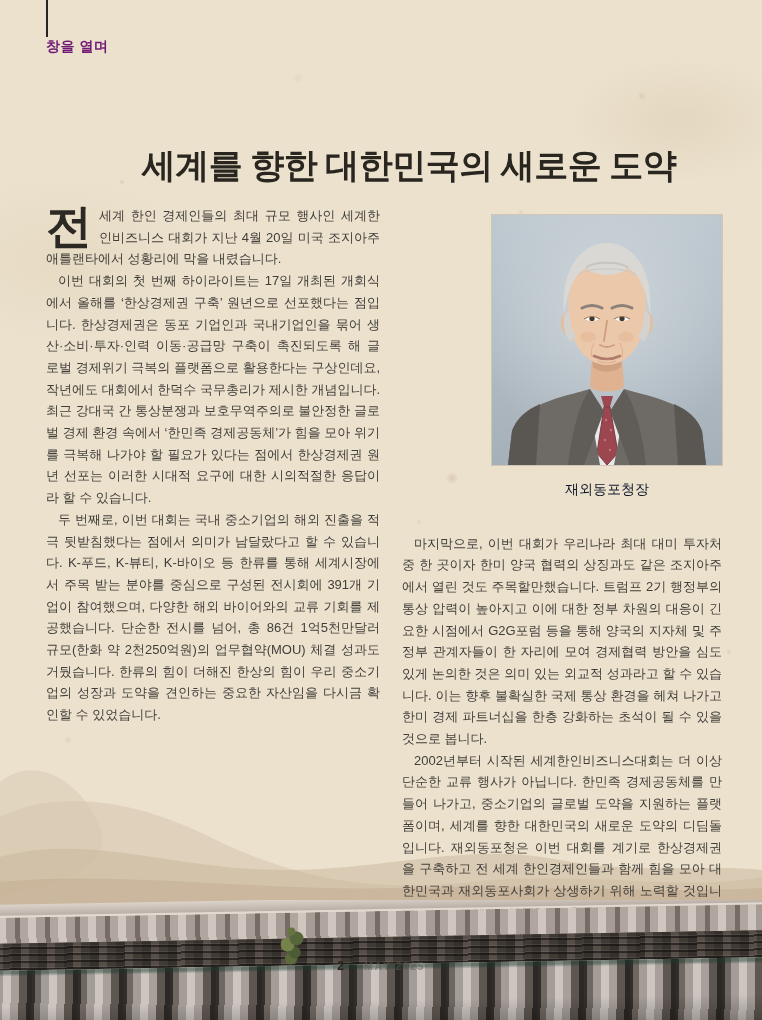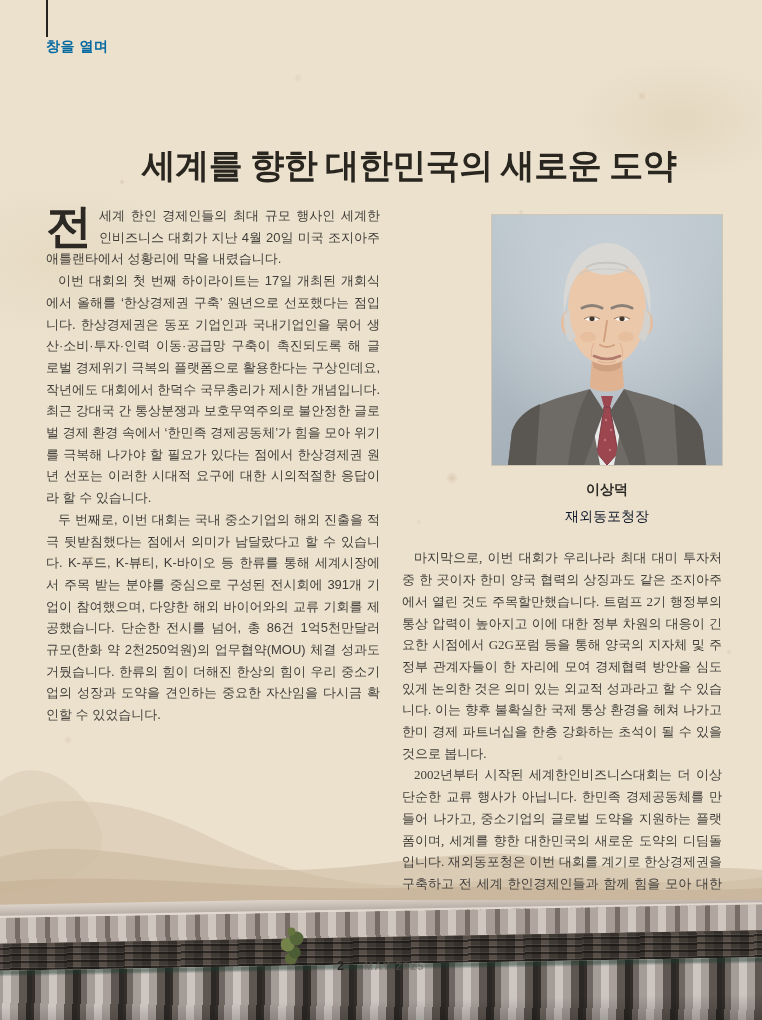--- a/index.html
+++ b/index.html
@@ -26,21 +26,21 @@
       radial-gradient(circle 9px at 452px 478px, rgba(150,96,60,.18), transparent 70%),
       radial-gradient(circle 6px at 68px 740px,  rgba(168,122,74,.14), transparent 70%),
       radial-gradient(ellipse 160px 90px at 680px 120px, rgba(196,168,128,.18), transparent 70%),
       radial-gradient(ellipse 200px 120px at 60px 260px, rgba(222,206,176,.35), transparent 70%);
   }
 
   
   .masthead-line { position:absolute; left:46px; top:0; width:2px; height:37px; background:#262321; z-index:3; }
   .section-label {
     position:absolute; left:46px; top:38px; z-index:3;
-    font-size:14px; font-weight:700; color:#0369a1; letter-spacing:0.5px;
+    font-size:14px; font-weight:700; color:#701a75; letter-spacing:0.5px;
   }
 
   
   .page-title {
     position:absolute; top:120px; left:0; width:100%; z-index:3;
     text-align:center;
     font-family:"Liberation Serif", serif;
     font-size:34px; font-weight:700; color:#29251f; letter-spacing:-0.5px;padding-left:28px;
   }
 
@@ -62,21 +62,21 @@
   
   .portrait-fig { width:230px; margin:10px 0 0 auto; }
   .portrait-frame {
     width:230px; height:250px; overflow:hidden;
     box-shadow:0 0 0 1px rgba(60,50,40,.15);
     background:#b6c1c9;
   }
   .portrait-caption { text-align:center; margin-top:14px; }
   .caption-name  { font-size:14px; font-weight:700; color:#2e2b27; }
   .caption-title { font-size:14px; color:#0f172a; margin-top:5px; }
-  .col-right .body-after-photo { margin-top:20px;font-family:Liberation Serif, serif; }
+  .col-right .body-after-photo { margin-top:32px; }
 
   
   .endmark {
     display:inline-block; text-indent:0; vertical-align:-2px; margin-left:4px;
     width:13px; height:13px; line-height:13px; text-align:center;
     font-size:9px; font-weight:700; color:#2d4e9e; background:#fdfdf8;
     border-top:2px solid #e7c23a; border-left:2px solid #4a84c8;
     border-right:2px solid #7ab14c; border-bottom:2px solid #d05548;
     box-sizing:border-box;
   }
@@ -200,21 +200,20 @@
 
           <path d="M115,106 L112,126 M108,130 Q115,134 122,130" fill="none" stroke="#cf9f7d" stroke-width="1.8" stroke-linecap="round"></path>
 
           <path d="M102,128 Q98,136 100,142 M128,128 Q132,136 130,142" fill="none" stroke="#dcae8c" stroke-width="1.2" opacity="0.8"></path>
 
           <path d="M102,141 Q115,147 128,141" fill="none" stroke="#b07a6c" stroke-width="2.6" stroke-linecap="round"></path>
           <path d="M106,146 Q115,150 124,146" fill="none" stroke="#d5a287" stroke-width="1.2" opacity="0.7"></path>
         </svg>
       </div>
       <figcaption class="portrait-caption">
-        <div class="caption-name">이상덕</div>
         <div class="caption-title">재외동포청장</div>
       </figcaption>
     </figure>
 
     <div class="body-after-photo">
       <p>마지막으로, 이번 대회가 우리나라 최대 대미 투자처 중 한 곳이자 한미 양국 협력의 상징과도 같은 조지아주에서 열린 것도 주목할만했습니다. 트럼프 2기 행정부의 통상 압력이 높아지고 이에 대한 정부 차원의 대응이 긴요한 시점에서 G2G포럼 등을 통해 양국의 지자체 및 주정부 관계자들이 한 자리에 모여 경제협력 방안을 심도 있게 논의한 것은 의미 있는 외교적 성과라고 할 수 있습니다. 이는 향후 불확실한 국제 통상 환경을 헤쳐 나가고 한미 경제 파트너십을 한층 강화하는 초석이 될 수 있을 것으로 봅니다.</p>
       <p><span>2002년부터 시작된 세계한인비즈니스대회는 더 이상 단순한 교류 행사가 아닙니다. 한민족 경제공동체를 만들어 나가고, 중소기업의 글로벌 도약을 지원하는 플랫폼이며, 세계를 향한 대한민국의 새로운 도약의 디딤돌입니다. 재외동포청은 이번 대회를 계기로 한상경제권을 구축하고 전 세계 한인경제인들과 함께 힘을 모아 대한민국과 재외동포사회가 상생하기 위해 노력할 것입니다. 세계 곳곳에서 묵묵히 땀 흘려온 모든 한상 여러분께 다시 한번 깊은 존경과 감사를 전합니다.</span><span class="endmark">창</span></p>
     </div>
   </div>
 </div>

